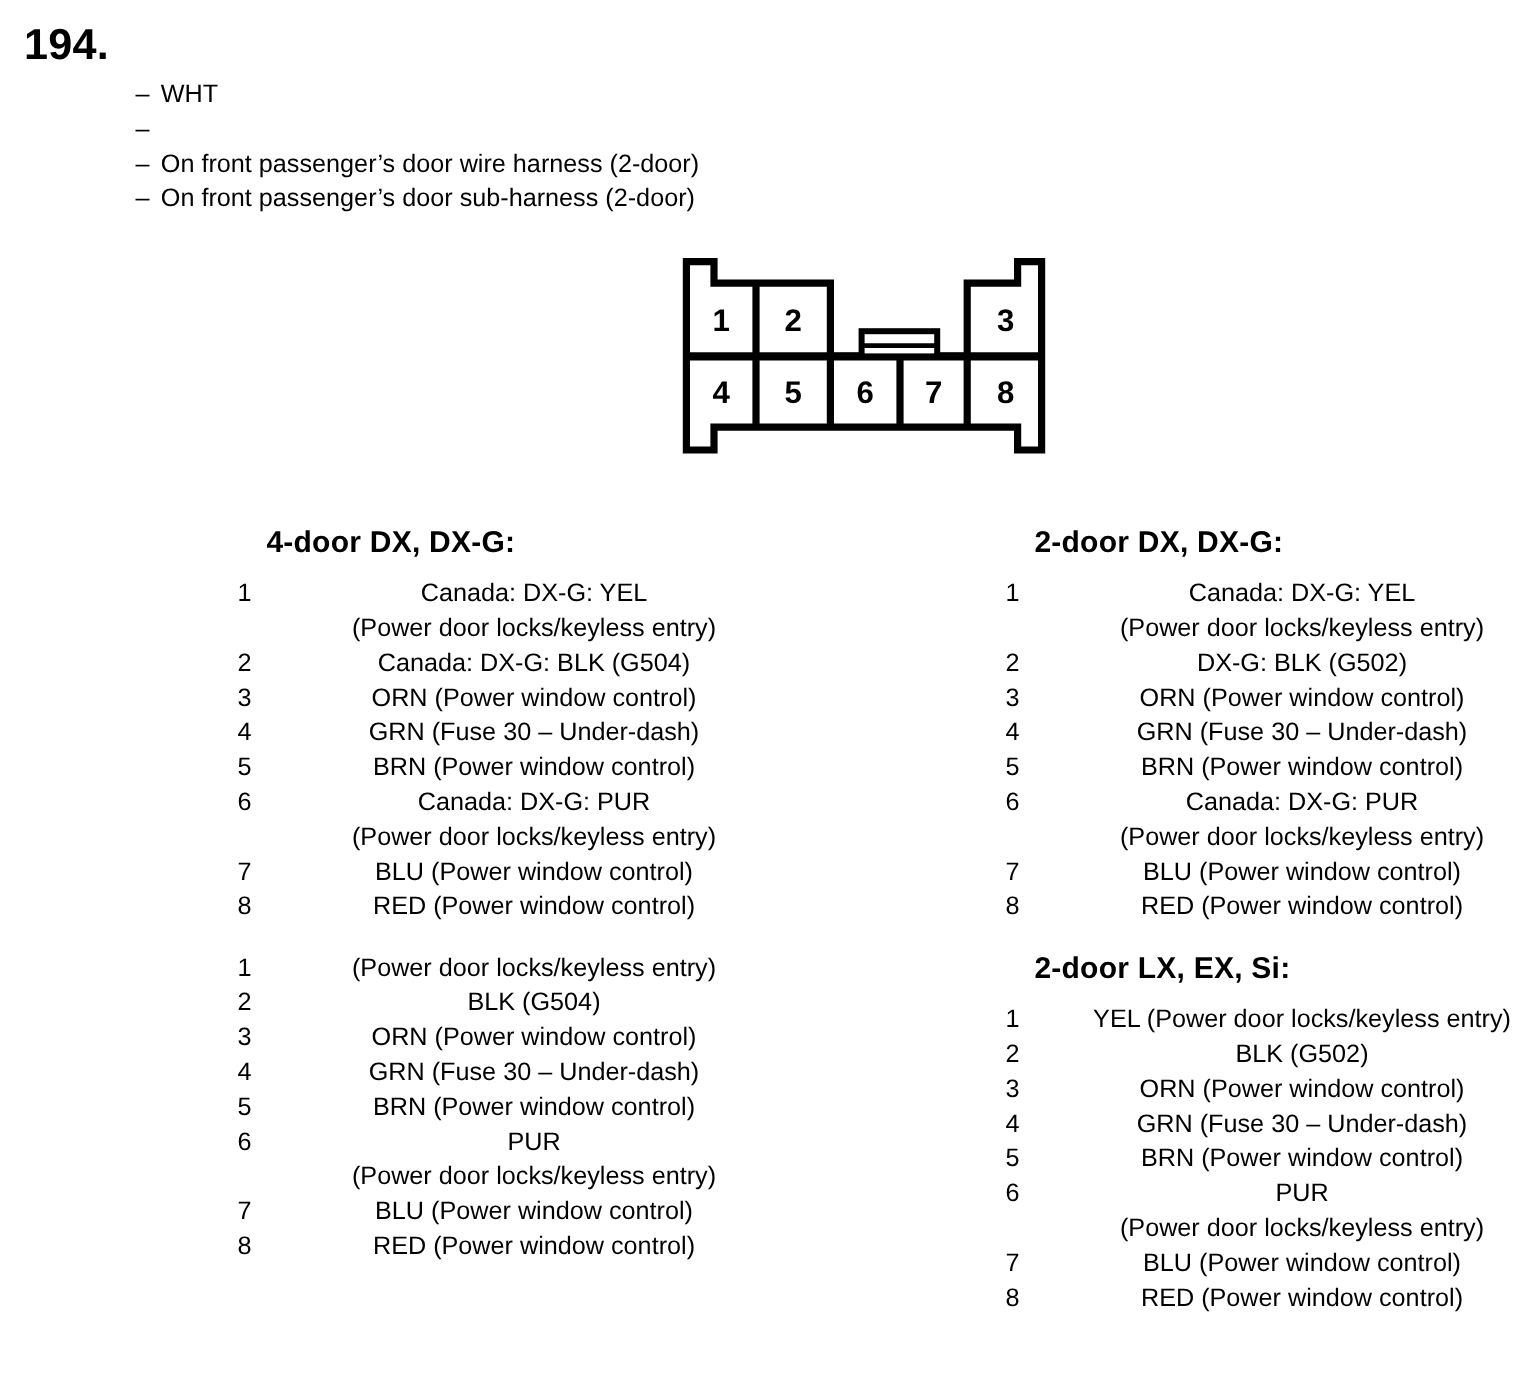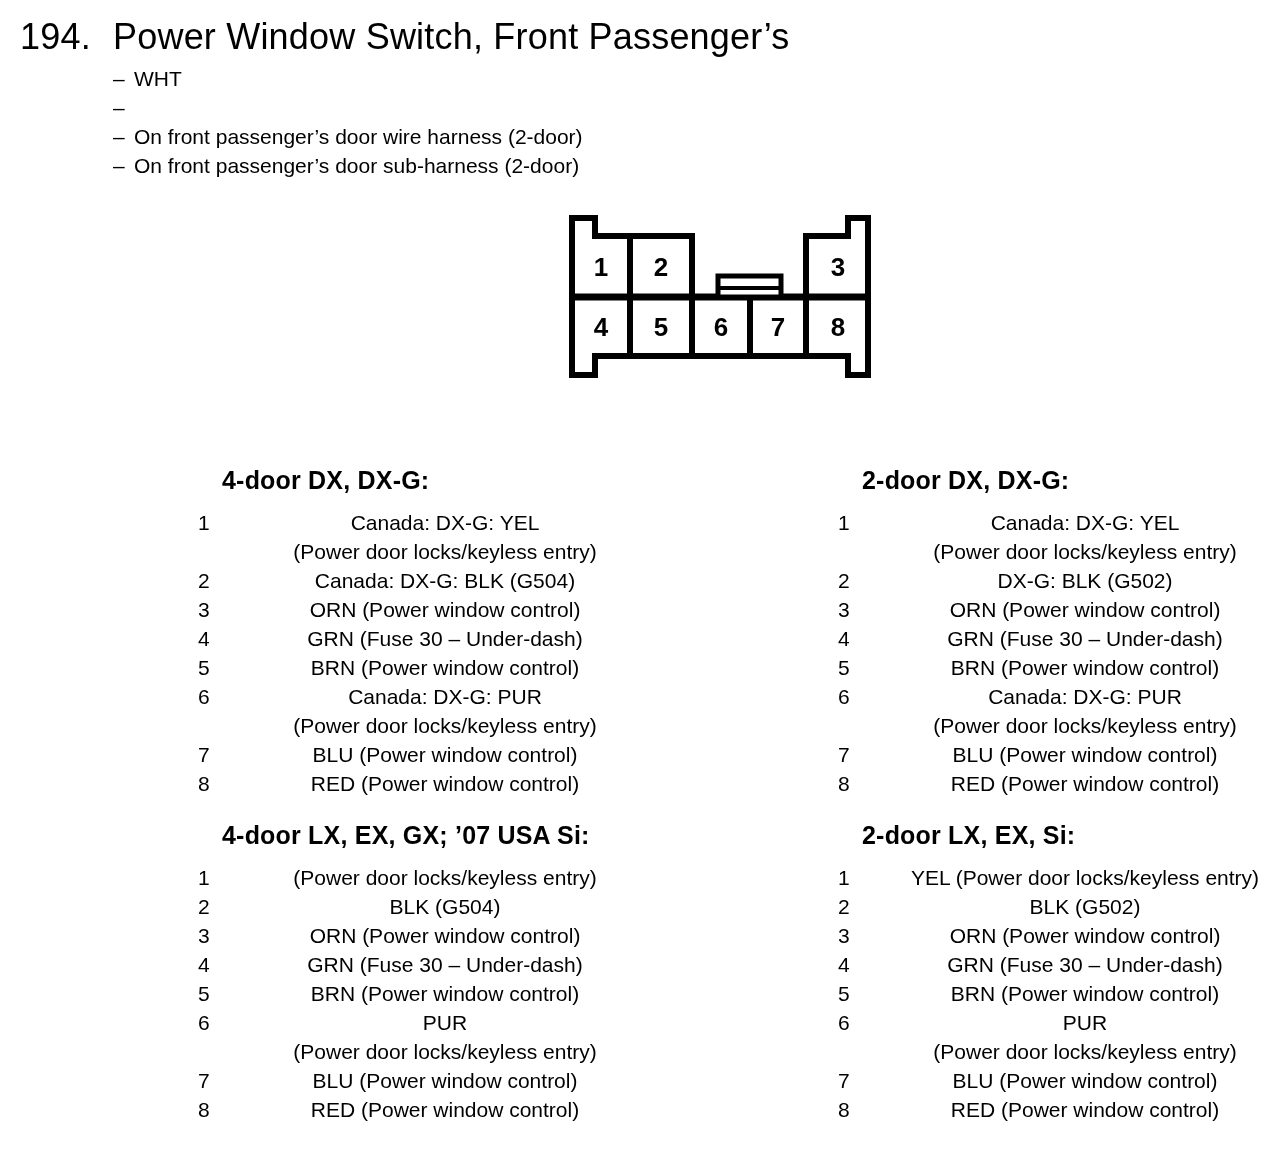--- a/index.html
+++ b/index.html
@@ -13,21 +13,21 @@
     overflow: hidden;
   }
 
   
   .doc-title {
     position: absolute;
     left: 20px;
     top: 17px;
     display: flex;
     font-size: 36px;
-    font-weight: normal;
+    font-weight: bold;
     line-height: 40px;
     letter-spacing: 0.2px;
     white-space: nowrap;
   }
   .doc-title .title-number { width: 93px; flex: none; }
 
   
   .notes {
     position: absolute;
     left: 113px;
@@ -48,21 +48,21 @@
   }
   .connector-wrap svg { display: block; }
   .pin-label {
     font-family: "Liberation Sans", "DejaVu Sans", sans-serif;
     font-size: 26px;
     font-weight: bold;
     fill: #000;
   }
 
   
-  .section { position: absolute; width: 470px; margin-top: 28px; }
+  .section { position: absolute; width: 470px; }
   .sec-a { left: 198px; top: 437px; }
   .sec-b { left: 838px; top: 437px; }
   .sec-c { left: 198px; top: 792px; }
   .sec-d { left: 838px; top: 792px; }
 
   .sec-title {
     margin-left: 24px;
     font-size: 25px;
     font-weight: bold;
     line-height: 30px;
@@ -77,21 +77,20 @@
   }
   .pin-num { width: 24px; flex: none; }
   .pin-text { flex: 1; }
   .pin-line { white-space: nowrap; text-align: center; }
 </style>
 </head>
 <body>
 
 <div class="doc-title">
   <span class="title-number">194.</span>
-  <span>Power Window Switch, Front Passenger’s</span>
 </div>
 
 <div class="notes">
   <div class="note-row">
     <span class="note-dash">–</span>
     <span>WHT</span>
   </div>
   <div class="note-row">
     <span class="note-dash">–</span>
   </div>
@@ -236,21 +235,20 @@
       </div>
       <div class="pin-row">
         <span class="pin-num">8</span>
         <span class="pin-text">
           <div class="pin-line">RED (Power window control)</div>
         </span>
       </div>
     </div>
   </div>
 <div class="section sec-c" id="sec-2">
-    <div class="sec-title">4-door LX, EX, GX; ’07 USA Si:</div>
     <div class="pin-list">
       <div class="pin-row">
         <span class="pin-num">1</span>
         <span class="pin-text">
           <div class="pin-line">(Power door locks/keyless entry)</div>
         </span>
       </div>
       <div class="pin-row">
         <span class="pin-num">2</span>
         <span class="pin-text">

